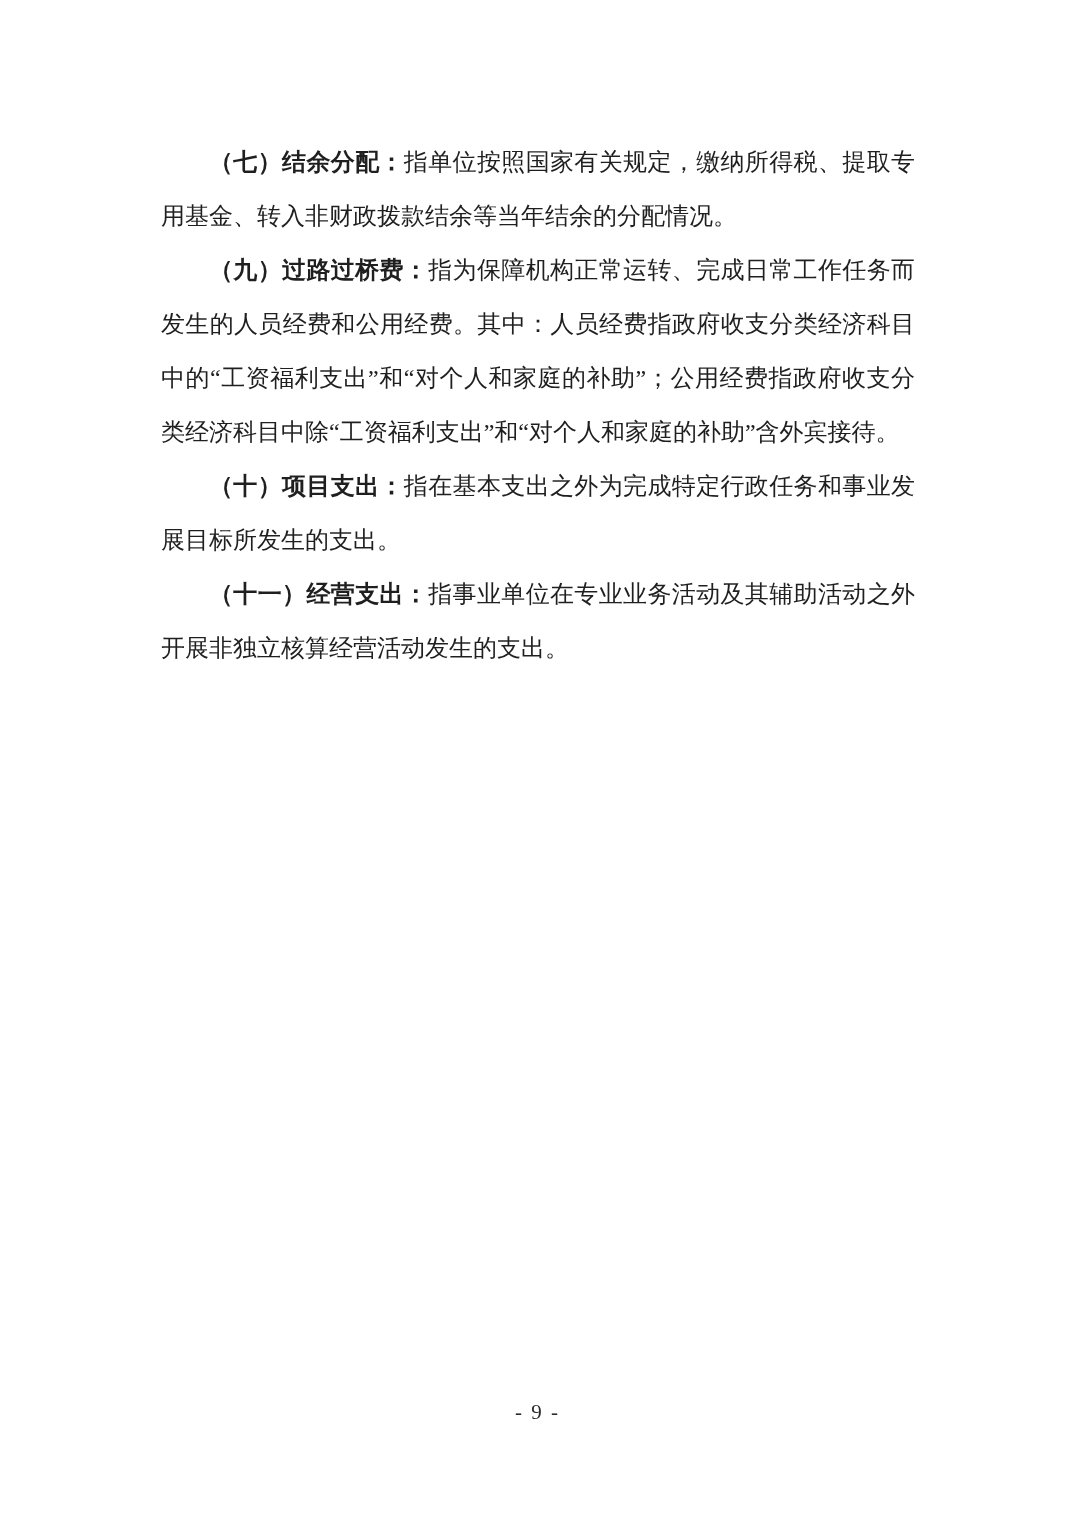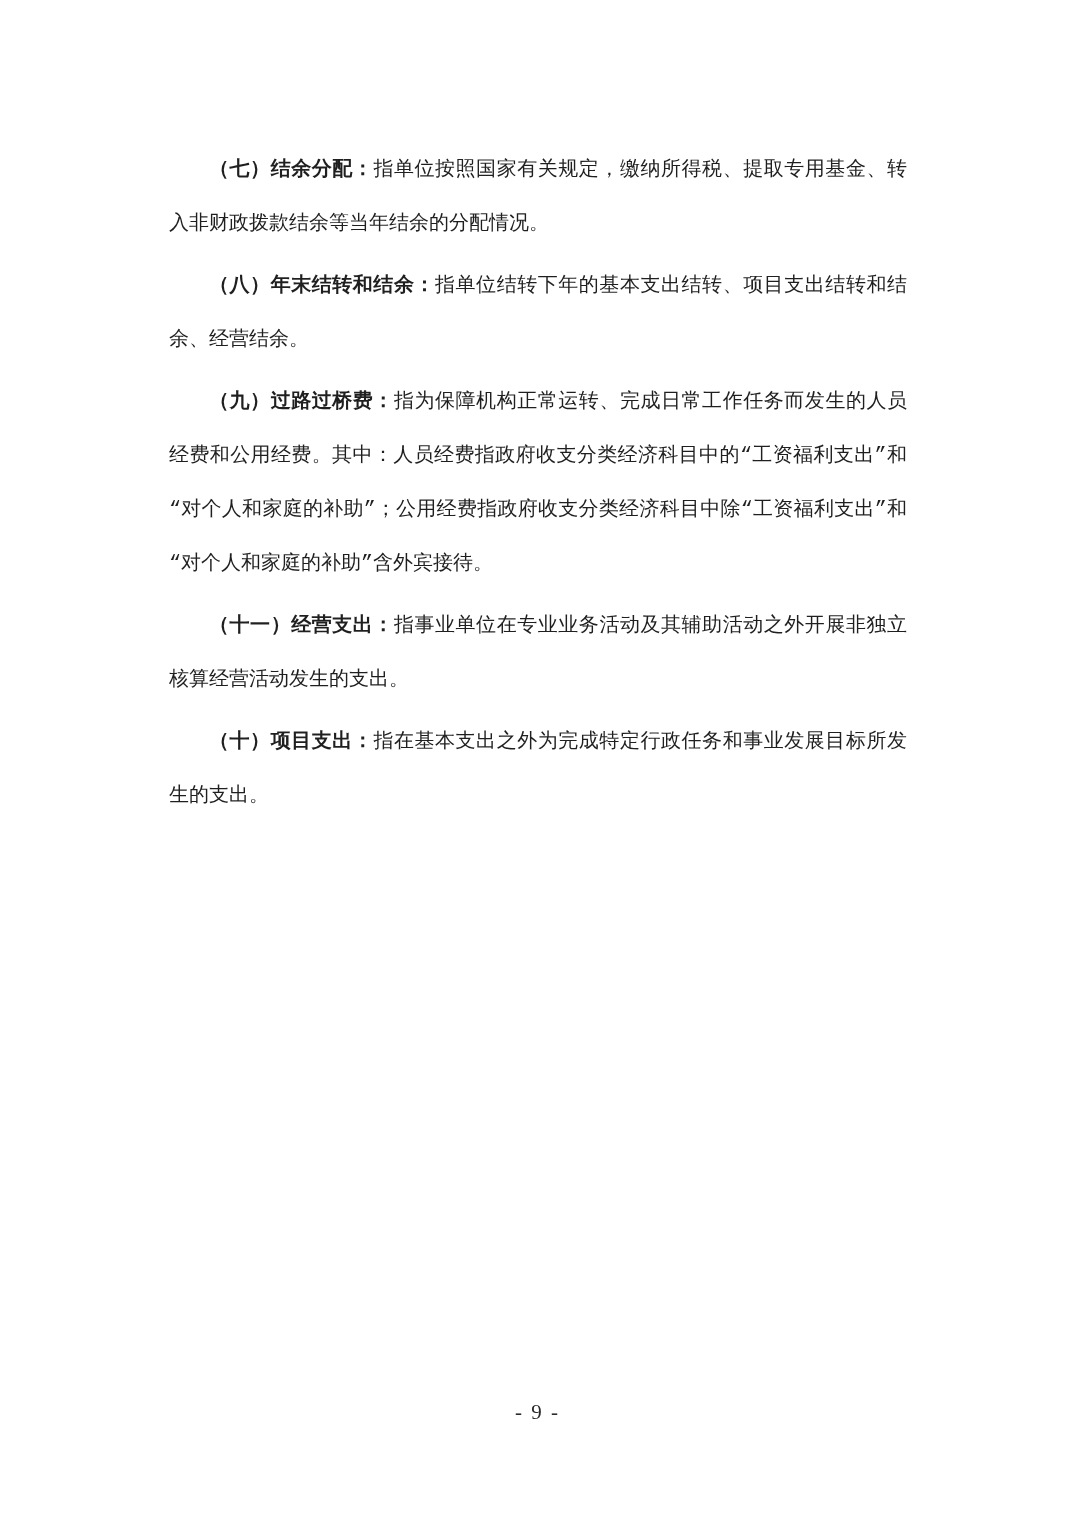--- a/index.html
+++ b/index.html
@@ -19,30 +19,29 @@
     inset: 0;
     background: #ffffff;
   }
   .content {
     position: absolute;
     left: 161px;
     top: 135px;
     width: 754px;
   }
   .para {
-    margin: 8px;
+    margin: 0;
     padding: 0;
     text-indent: 2em;
     text-align: justify;
     text-justify: inter-ideograph;
-    font-size: 20px;
+    font-size: 24px;
     line-height: 54px;
     color: #1f1f1f;
     word-break: break-all;
-    font-family: Liberation Mono, monospace;
   }
   .lead {
     font-weight: 700;
   }
   .footer {
     position: absolute;
     top: 1400px;
     left: 0;
     width: 1075px;
     text-align: center;
@@ -52,25 +51,24 @@
   }
 </style>
 </head>
 <body>
 
 <div class="page">
   <div class="content">
 
     <p class="para"><span class="lead">（七）结余分配：</span><span>指单位按照国家有关规定，缴纳所得税、提取专用基金、转入非财政拨款结余等当年结余的分配情况。</span></p>
 
-    <p class="para"><span class="lead">（八）年末结转和结余：</span><span>指单位结转下年的基本支出结转、项目支出结转和结余、经营结余。</span></p>
 
     <p class="para"><span class="lead">（九）过路过桥费：</span><span>指为保障机构正常运转、完成日常工作任务而发生的人员经费和公用经费。其中：人员经费指政府收支分类经济科目中的“工资福利支出”和“对个人和家庭的补助”；公用经费指政府收支分类经济科目中除“工资福利支出”和“对个人和家庭的补助”含外宾接待。</span></p>
 
+    <p class="para"><span class="lead">（十）项目支出：</span><span>指在基本支出之外为完成特定行政任务和事业发展目标所发生的支出。</span></p>
+
     <p class="para"><span class="lead">（十一）经营支出：</span><span>指事业单位在专业业务活动及其辅助活动之外开展非独立核算经营活动发生的支出。</span></p>
-
-    <p class="para"><span class="lead">（十）项目支出：</span><span>指在基本支出之外为完成特定行政任务和事业发展目标所发生的支出。</span></p>
 
 
   </div>
 
   <div class="footer">- 9 -</div>
 </div>
 
 </body></html>

